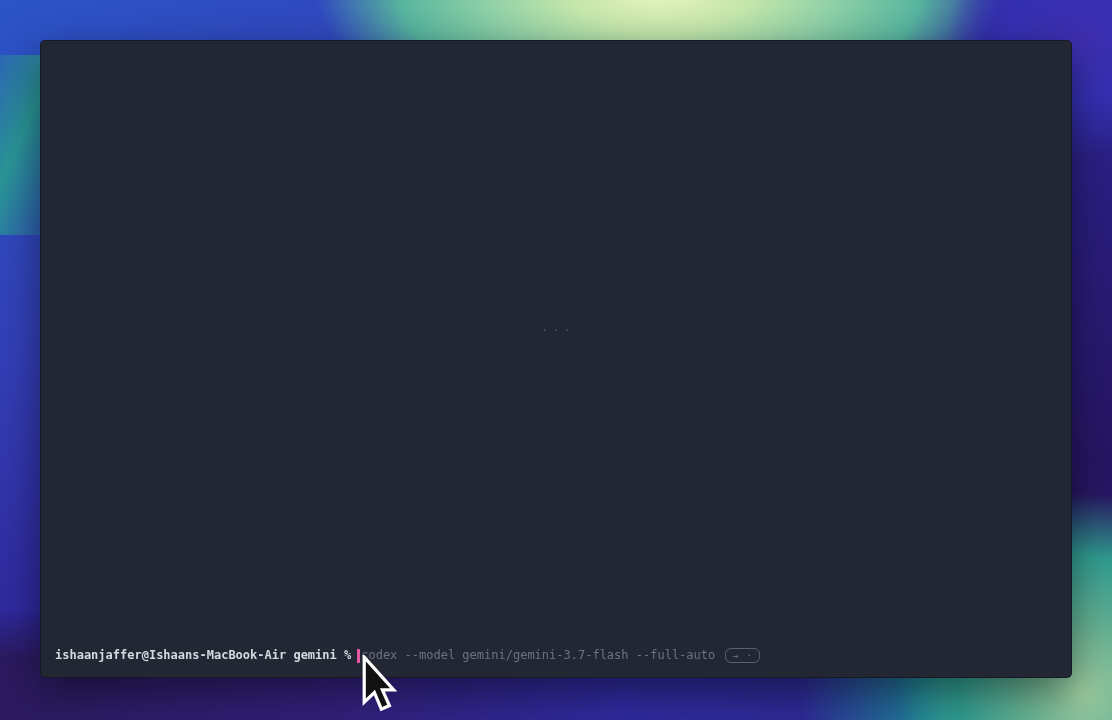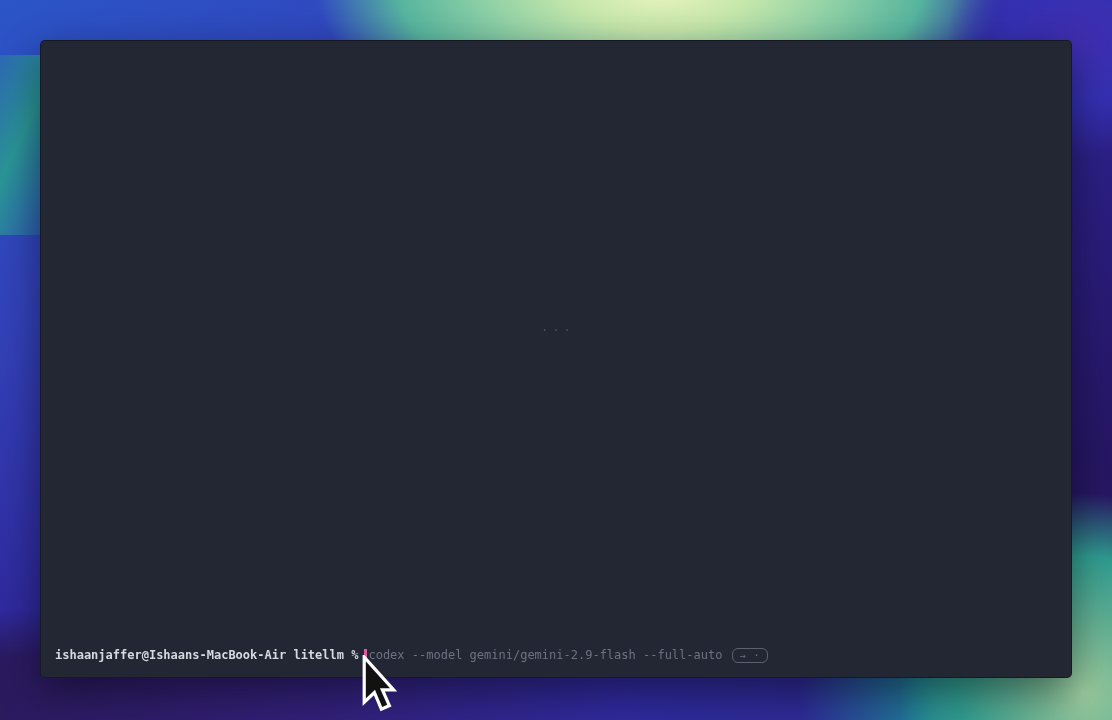--- a/index.html
+++ b/index.html
@@ -86,22 +86,22 @@
   <div class="wp-right-blue"></div>
   <div class="wp-left-teal"></div>
   <div class="wp-bottom-band"></div>
   <div class="wp-corner-teal"></div>
 </div>
 
 <div class="terminal-window">
   <span class="body-ellipsis">···</span>
 
   <div class="prompt-line">
-    <span class="prompt-text">ishaanjaffer@Ishaans-MacBook-Air litellm %</span>
+    <span class="prompt-text">ishaanjaffer@Ishaans-MacBook-Air gemini %</span>
     <span class="cursor-caret"></span>
-    <span class="suggestion-text">codex --model gemini/gemini-2.9-flash --full-auto</span>
+    <span class="suggestion-text">codex --model gemini/gemini-3.7-flash --full-auto</span>
     <span class="hint-badge">→ ·</span>
   </div>
 </div>
 
 <svg class="mouse-cursor" viewBox="0 0 40 56" xmlns="http://www.w3.org/2000/svg">
   <path d="M 9 2 L 9 44 L 18.5 35 L 25 50.5 L 32.5 47.2 L 26 32.5 L 36.5 32.5 Z" fill="#121212" stroke="#ffffff" stroke-width="3" stroke-linejoin="miter"></path>
 </svg>
 
 </body></html>

